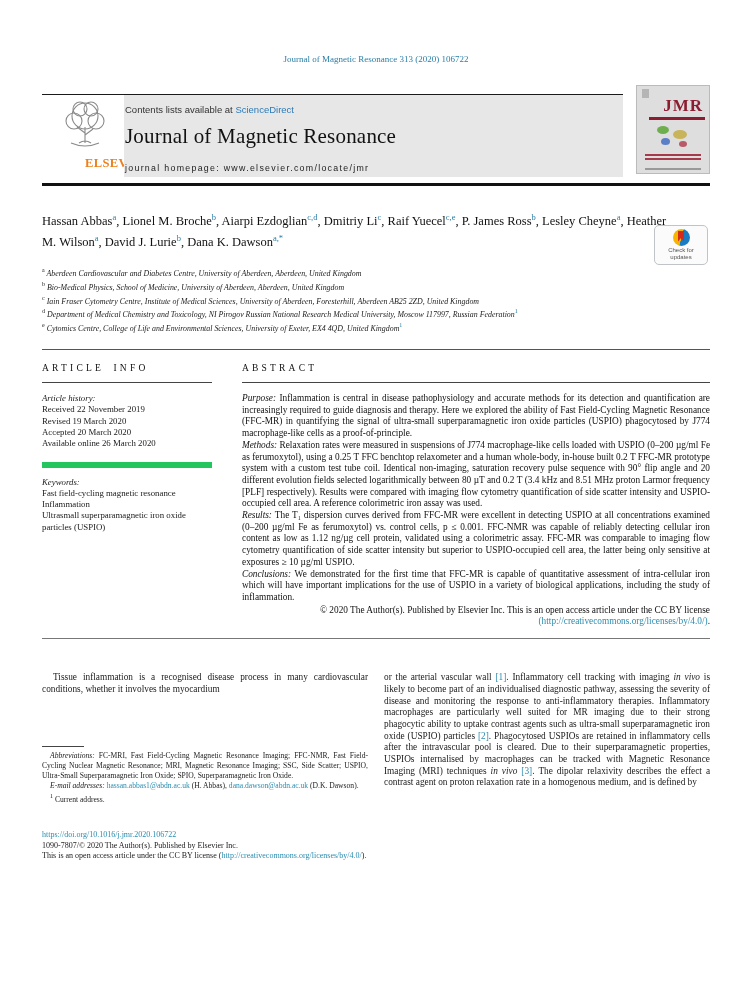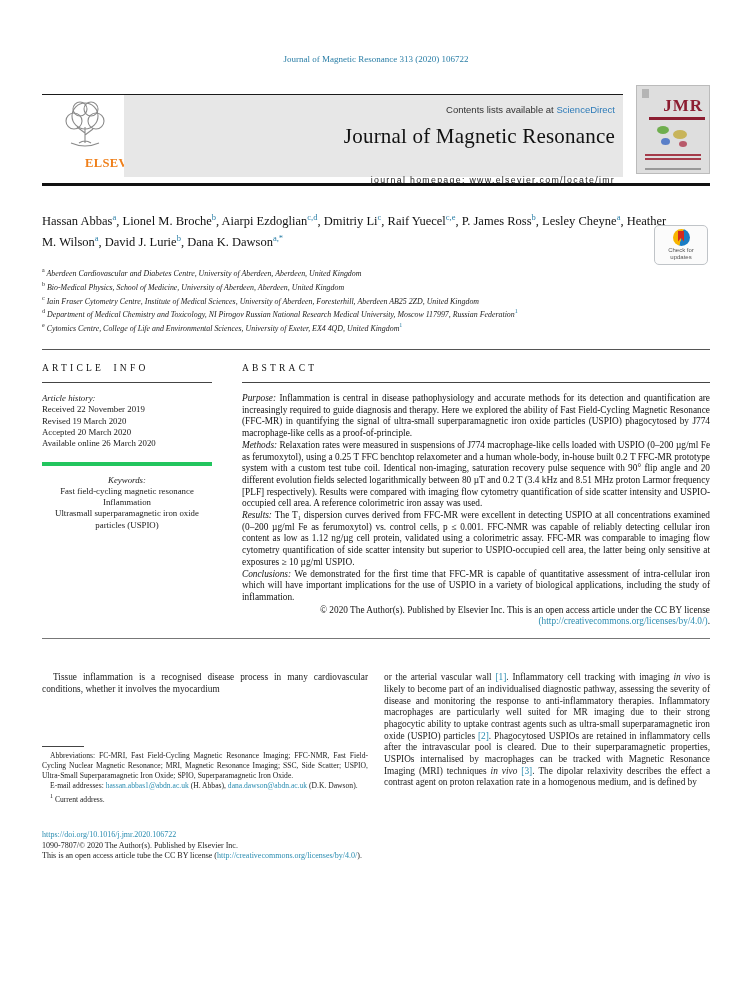--- a/index.html
+++ b/index.html
@@ -14,25 +14,25 @@
   
   .citation { margin-top:54px; text-align:center; font-size:9px; color:#2a7ea6; }
 
   
   .masthead { margin-top:21px; position:relative; }
   .mast-row { display:flex; align-items:flex-start; }
   .mast-left { display:flex; flex:1; border-top:1.2px solid #1a1a1a; margin-top:9px; }
   .logo-col { width:82px; background:#fff; padding:4px 2px 0 6px; text-align:center; }
   .logo-col svg { display:block; margin:0 auto; }
   .elsevier-word { font-size:12.5px; font-weight:bold; color:#ef7f1a; letter-spacing:.4px; margin-top:1px; font-family:"Liberation Serif",serif;margin-left:37px; }
-  .gray-box { flex:1; background:#e7e7e7; text-align:right; padding:9px 8px 10px 12px; height:82px; }
+  .gray-box { flex:1; background:#e7e7e7; text-align:left; padding:9px 8px 10px 1px; height:82px; }
   .contents-line { font-family:"Liberation Sans",sans-serif; font-size:9.5px; color:#333; }
   .contents-line .sd { color:#2d7bb8; }
   .journal-title { font-size:21px; color:#111; margin-top:9px; letter-spacing:.2px; }
-  .homepage-line { font-family:"Liberation Sans",sans-serif; font-size:8.8px; letter-spacing:1.3px; color:#222; margin-top:26px; }
+  .homepage-line { font-family:"Liberation Sans",sans-serif; font-size:8.8px; letter-spacing:1.3px; color:#222; margin-top:14px; }
   .cover { width:74px; height:89px; margin-left:13px; background:#dedede; border:1px solid #bbb; position:relative; overflow:hidden; }
   .cover .mini-mark { position:absolute; top:3px; left:5px; width:7px; height:9px; background:#999; opacity:.6; }
   .cover .jmr { position:absolute; top:10px; right:6px; font-size:17px; font-weight:bold; color:#8c1d31; letter-spacing:1px; }
   .cover .jmr-bar { position:absolute; top:31px; left:12px; right:4px; height:3px; background:#8c1d31; }
   .cover .art { position:absolute; top:38px; left:14px; width:46px; height:26px; }
   .cover .blob { position:absolute; border-radius:50%; }
   .cover .txtbar { position:absolute; left:8px; right:8px; height:2px; background:#a53b4a; }
   .cover .botbar { position:absolute; left:8px; right:8px; height:1.5px; background:#999; }
   .thick-rule { height:2.6px; background:#111; margin-top:6px; }
 
@@ -52,37 +52,37 @@
 
   
   .ia-grid { display:flex; margin-top:13px; }
   .info-col { width:200px; padding-right:14px; }
   .abs-col { flex:1; }
   .col-heading { font-size:9.5px; letter-spacing:3.2px; word-spacing:4px; color:#111; padding-bottom:9px; }
   .info-col .col-heading { border-bottom:1px solid #444; width:170px; }
   .abs-col .col-heading { border-bottom:1px solid #444; }
   .info-block { font-size:8.8px; line-height:11.3px; padding-top:10px; }
   .info-label { font-style:italic; }
-  .kw-block { margin-top:12px; border-top:4px solid #22c55e; width:170px; padding-top:9px; font-size:8.8px; line-height:11.3px;text-align:center; }
+  .kw-block { margin-top:12px; border-top:6px solid #22c55e; width:170px; padding-top:9px; font-size:8.8px; line-height:11.3px; }
   .abs-body { padding-top:10px; font-size:9.3px; line-height:11.7px; text-align:justify; color:#111; }
   .abs-label { font-style:italic; }
   .abs-copy { text-align:right; margin-top:1px; }
   .lnk { color:#2a8cb0; }
   .closing-rule { border-bottom:.8px solid #777; margin-top:10px; }
 
   
   .body-grid { display:flex; margin-top:33px; }
   .bcol { width:326px; font-size:9.3px; line-height:11.7px; text-align:justify; }
   .bcol-left { margin-right:16px; }
   .sec-heading { font-size:10px; font-weight:bold; margin-bottom:13px; text-align:left; }
   .indent { text-indent:11px; }
   .footnotes { margin-top:50px; font-size:7.6px; line-height:10px; color:#222; }
   .fn-rule { width:42px; border-top:1px solid #444; margin-bottom:4px; }
   .fn-p { text-indent:8px; text-align:justify; }
-  .fn-p .ital { }
+  .fn-p .ital { font-style:italic; }
   .fn-sup { font-size:6px; }
 
   
   .footer { margin-top:26px; font-size:8px; line-height:10.6px; text-align:left; }
 </style>
 </head>
 <body>
 
 <div class="page">
   <div class="content">
@@ -195,17 +195,17 @@
         </div>
       </div>
       <div class="bcol">
         <div><span>or the arterial vascular wall </span><span class="lnk">[1]</span><span>. Inflammatory cell tracking with imaging </span><i>in vivo</i><span> is likely to become part of an individualised diagnostic pathway, assessing the severity of disease and monitoring the response to anti-inflammatory therapies. Inflammatory macrophages are particularly well suited for MR imaging due to their strong phagocytic ability to uptake contrast agents such as ultra-small superparamagnetic iron oxide (USPIO) particles </span><span class="lnk">[2]</span><span>. Phagocytosed USPIOs are retained in inflammatory cells after the intravascular pool is cleared. Due to their superparamagnetic properties, USPIOs internalised by macrophages can be tracked with Magnetic Resonance Imaging (MRI) techniques </span><i>in vivo</i><span> </span><span class="lnk">[3]</span><span>. The dipolar relaxivity describes the effect a contrast agent on proton relaxation rate in a homogenous medium, and is defined by</span></div>
       </div>
     </div>
 
     <div class="footer">
       <div class="lnk">https://doi.org/10.1016/j.jmr.2020.106722</div>
       <div>1090-7807/© 2020 The Author(s). Published by Elsevier Inc.</div>
-      <div><span>This is an open access article tube the CC BY license (</span><span class="lnk">http://creativecommons.org/licenses/by/4.0/</span><span>).</span></div>
+      <div><span>This is an open access article under the CC BY license (</span><span class="lnk">http://creativecommons.org/licenses/by/4.0/</span><span>).</span></div>
     </div>
 
   </div>
 </div>
 
 </body></html>

